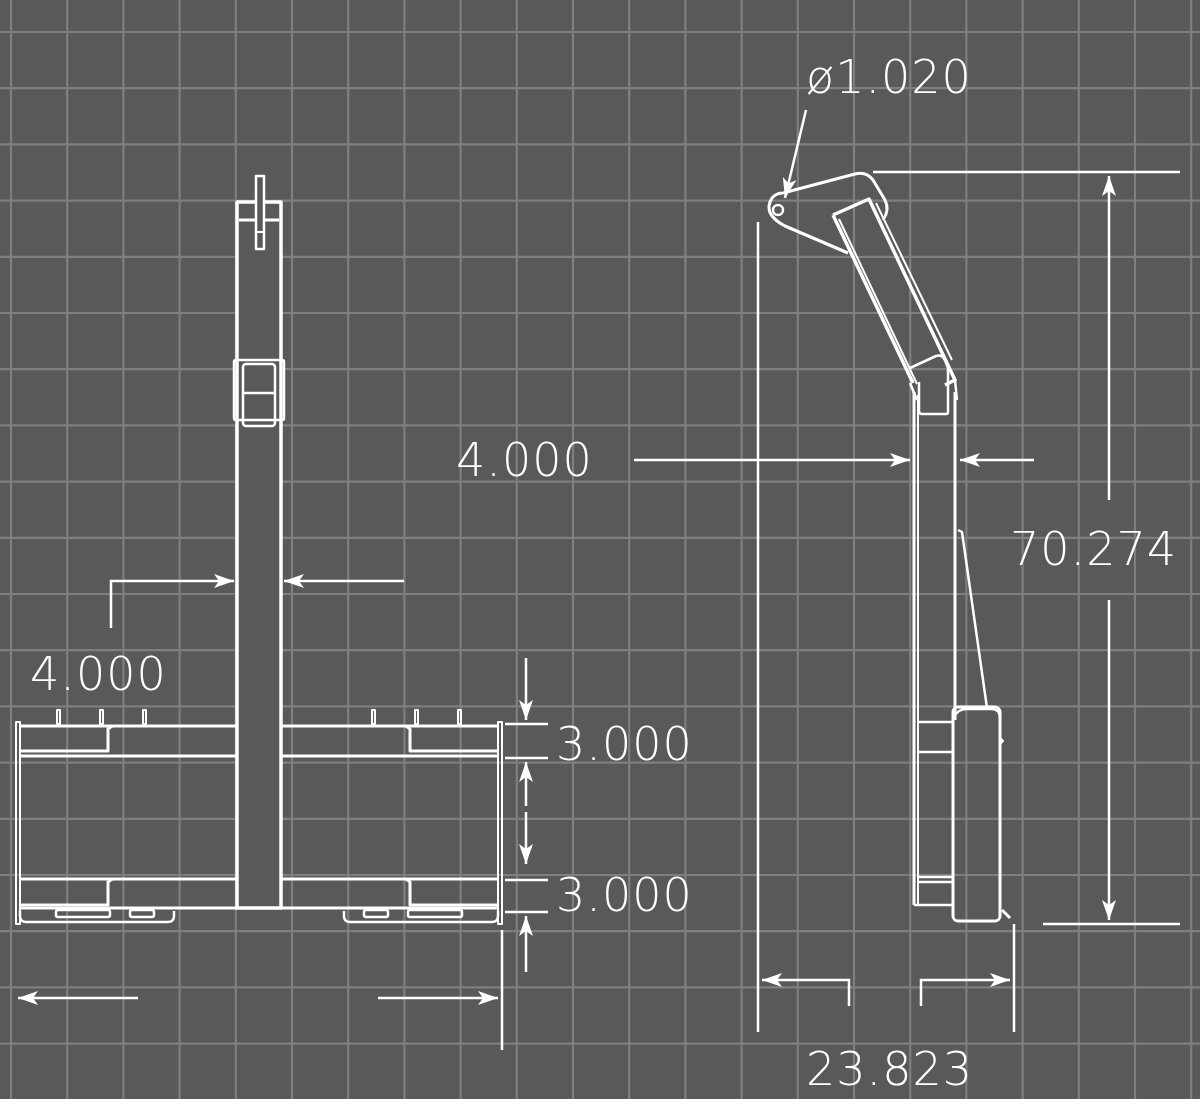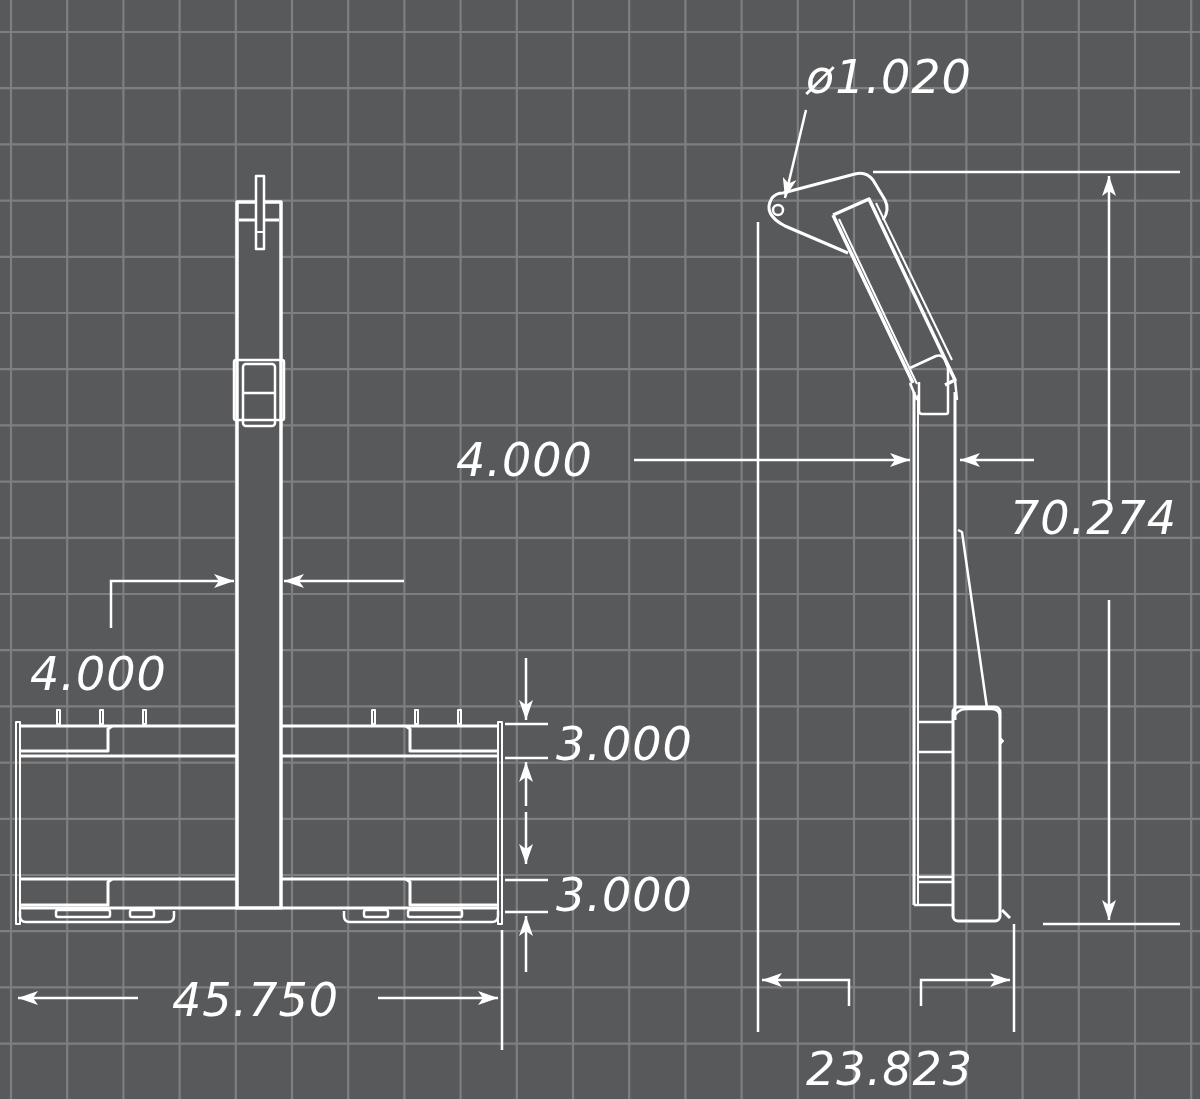--- a/index.html
+++ b/index.html
@@ -1,21 +1,21 @@
 <!DOCTYPE html>
 <html><head>
 <meta charset="utf-8">
 <style>
   html, body { margin: 0; padding: 0; }
   body {
     width: 1200px; height: 1099px; overflow: hidden;
     background: #58595b;
     font-family: "DejaVu Sans", "Liberation Sans", sans-serif;
   }
-  #canvas { position: absolute; left: 0; top: 0; width: 1200px; height: 1099px; font-style: italic; }
+  #canvas { position: absolute; left: 0; top: 0; width: 1200px; height: 1099px; }
   .dim-label {
     position: absolute;
     color: #ffffff;
     font-family: "DejaVu Sans", "Liberation Sans", sans-serif;
     font-weight: 300;
     font-size: 46px;
     letter-spacing: 1px;
     line-height: 1;
     white-space: nowrap;
   }
@@ -192,19 +192,18 @@
     <line x1="758" y1="222" x2="758" y2="1032"></line>
     <line x1="1014" y1="924" x2="1014" y2="1032"></line>
     <path d="M849,1006 L849,980 L762,980" marker-end="url(#arrow)"></path>
     <path d="M921,1006 L921,980 L1010,980" marker-end="url(#arrow)"></path>
   </g>
 </svg>
 
 
 <div class="dim-label" style="left:806px; top:54px;">ø1.020</div>
 <div class="dim-label" style="left:456px; top:437px;">4.000</div>
-<div class="dim-label" style="left:1010px; top:495px;">70.274</div>
+<div class="dim-label" style="left:1010px; top:526px;">70.274</div>
 <div class="dim-label" style="left:30px; top:651px;">4.000</div>
 <div class="dim-label" style="left:556px; top:721px;">3.000</div>
 <div class="dim-label" style="left:556px; top:872px;">3.000</div>
-<div class="dim-label" style="left:172px; top:977px;">45.750</div>
 <div class="dim-label" style="left:806px; top:1022px;margin-top:24px;">23.823</div>
 </div>
 
 </body></html>

